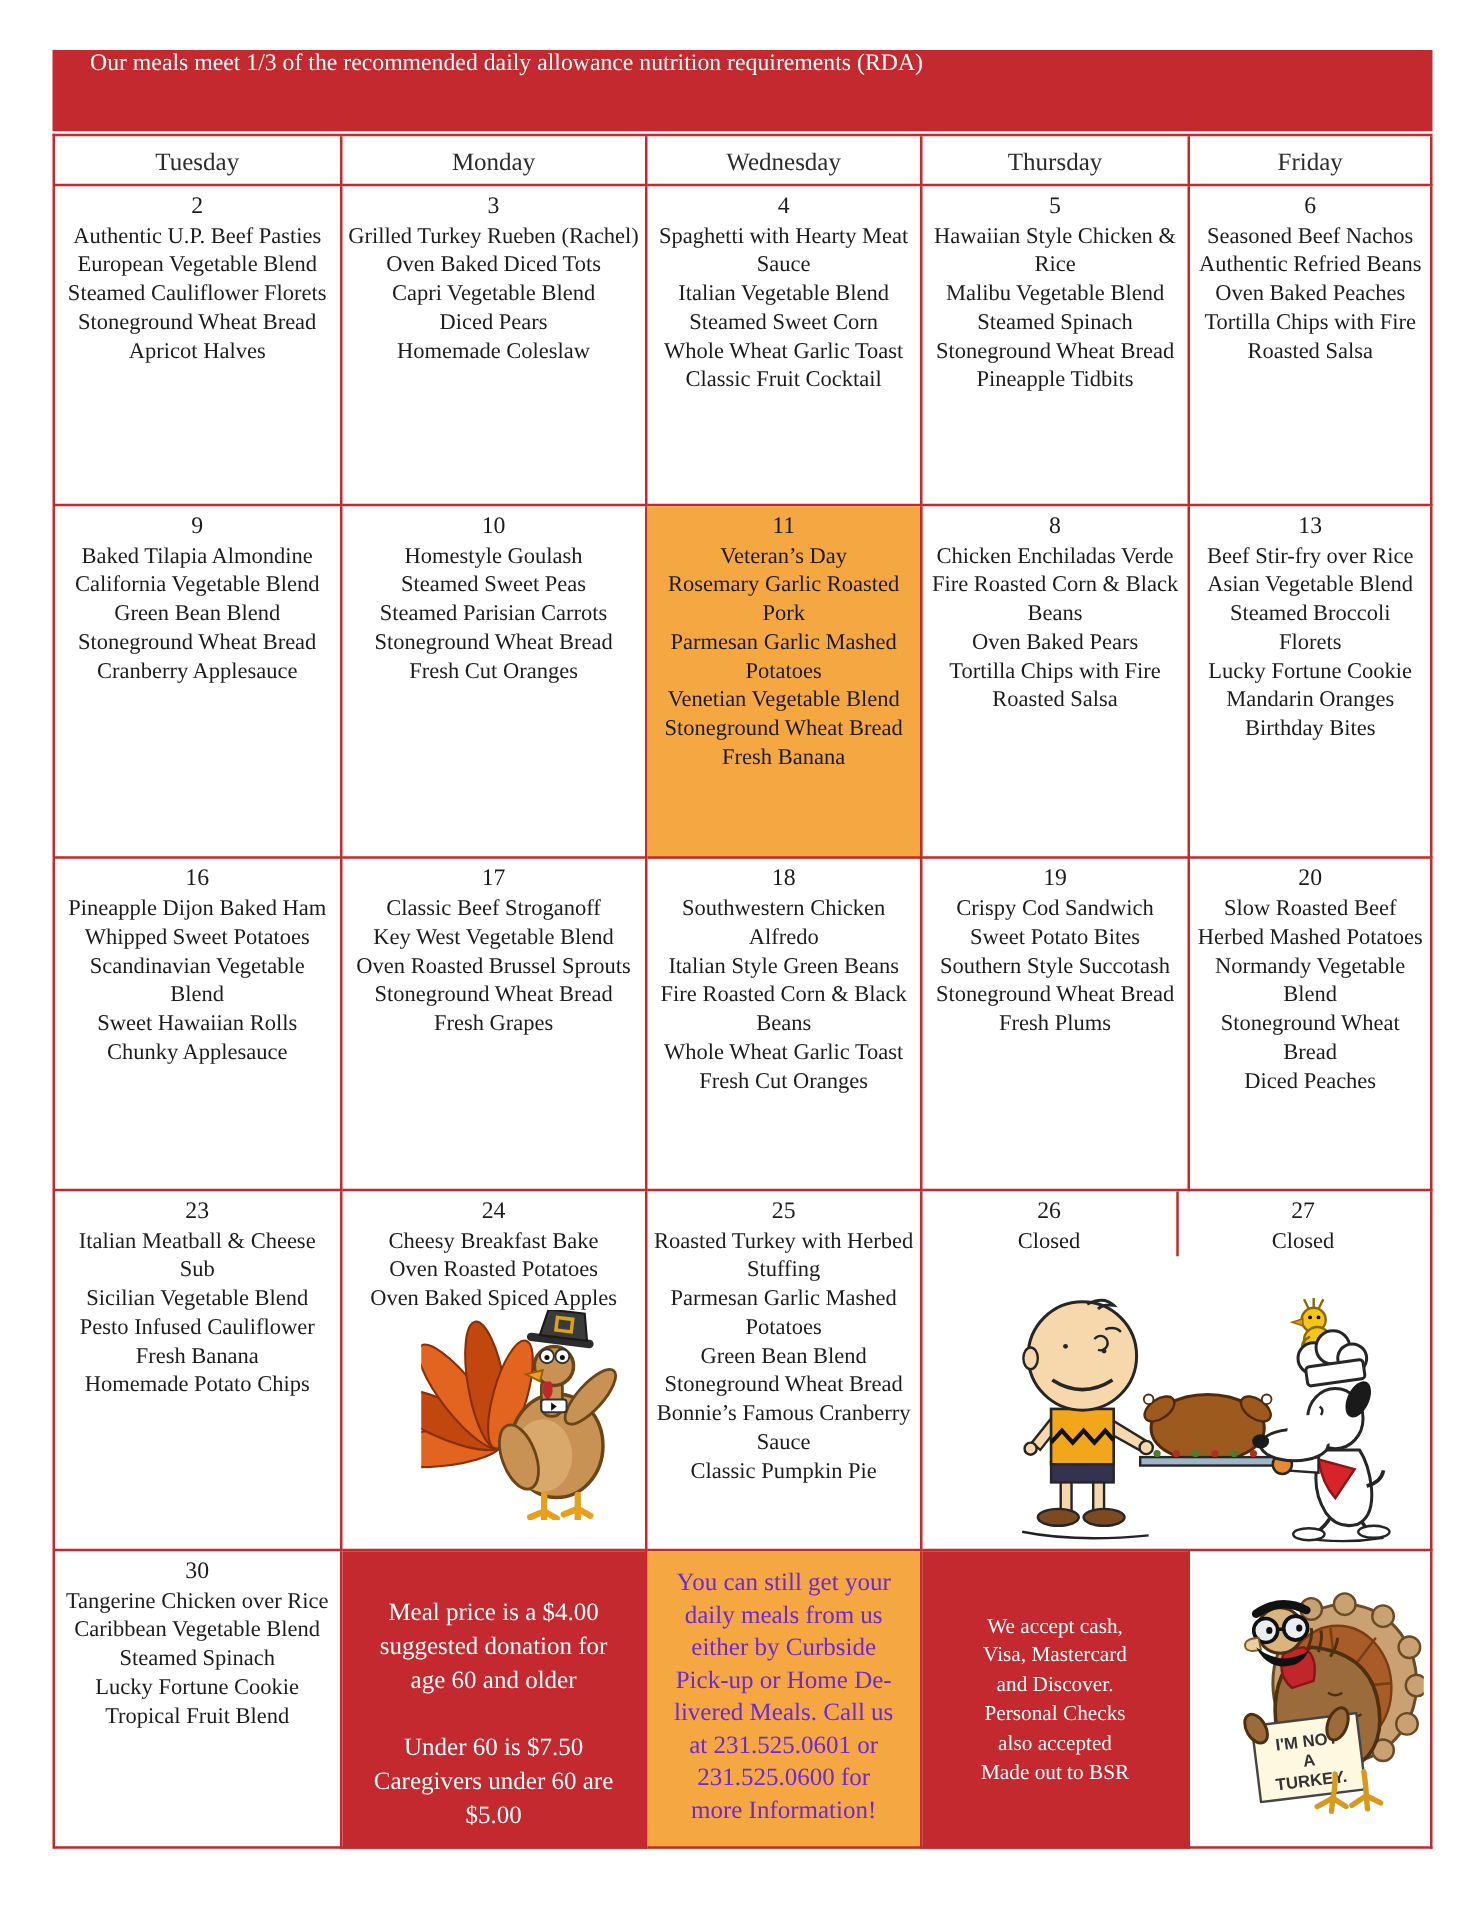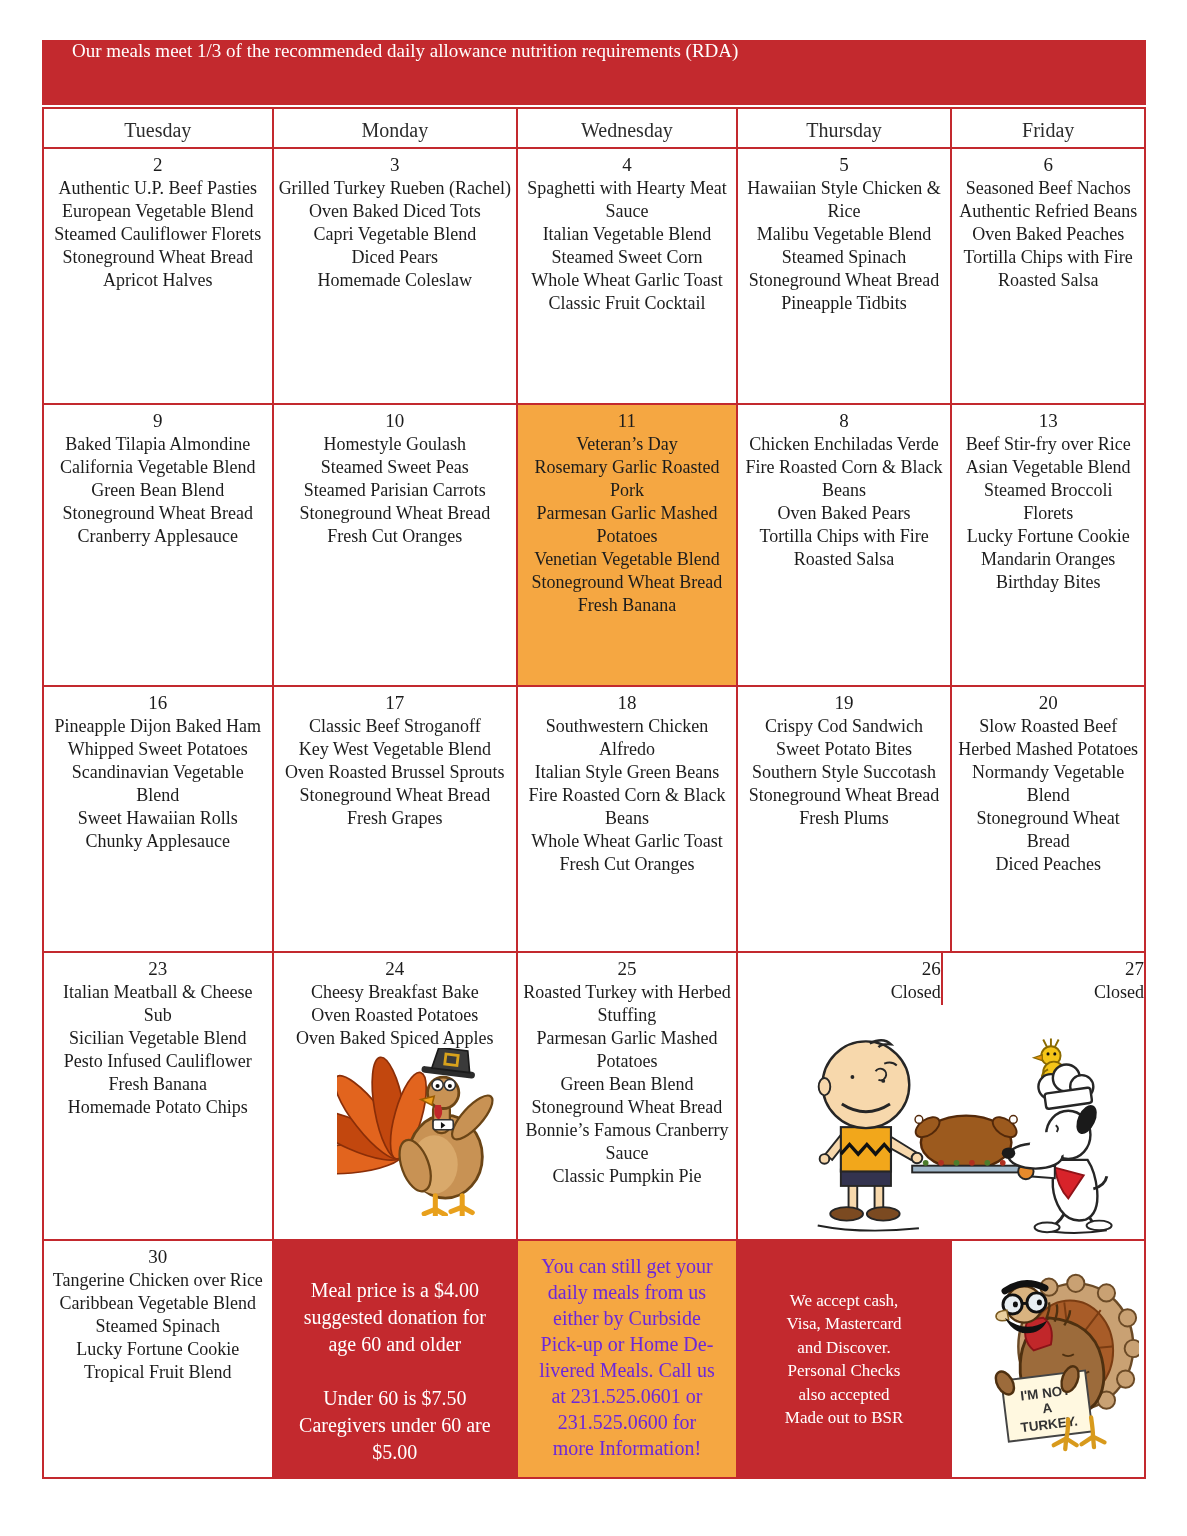--- a/index.html
+++ b/index.html
@@ -40,21 +40,21 @@
   .menu-item{font-size:18px;line-height:1.28;}
   .bg-orange{background:var(--orange);}
   .bg-red{background:var(--red);color:#fff;}
   .note-line{font-size:20px;line-height:1.35;}
   .price-cell{padding-top:36px;}
   .payment-cell{padding-top:48px;}
   .payment-cell .note-line{font-size:17px;line-height:1.38;}
   .curbside-cell{padding-top:12px;color:#6d28d9;text-align:center;}
   .curbside-cell .note-line{font-size:20px;line-height:1.3;}
 
-  .closed-merged{grid-column:span 2;padding:0;text-align:right;}
+  .closed-merged{grid-column:span 2;padding:0;}
   .closed-heads{display:flex;}
   .closed-head{width:50%;padding-top:4px;}
   .closed-divider{position:absolute;left:50%;top:0;width:2px;height:52px;background:var(--red);}
   .scene{position:absolute;left:6px;bottom:2px;}
 
   .turkey-pilgrim-wrap{text-align:right;padding-right:2px;margin-top:-2px;}
   .turkey-cell{display:flex;align-items:center;justify-content:center;padding:0;}
 </style>
 </head>
 <body>

